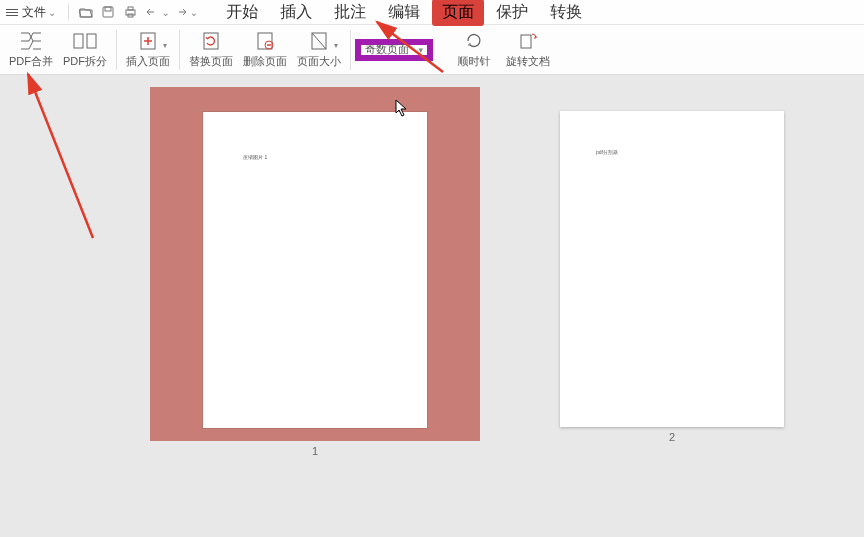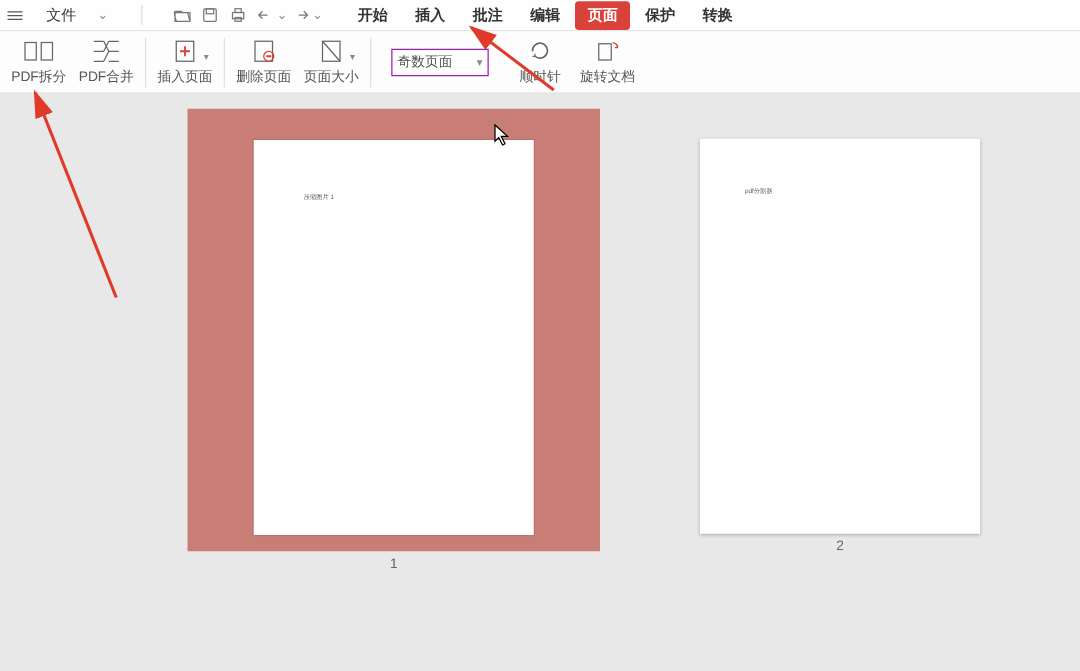--- a/index.html
+++ b/index.html
@@ -15,41 +15,40 @@
   
   .menubar {
     background: #fefefe;
     height: 25px;
     display: flex;
     align-items: center;
     padding: 0 4px;
     border-bottom: 1px solid #e5e5e5;
     font-size: 12px;
   }
-  .menu-left { display: flex; align-items: center; gap: 15px; }
+  .menu-left { display: flex; align-items: center; gap: 0; }
   .menu-burger { width: 16px; display:flex; flex-direction:column; gap:2px; padding: 0 2px;}
   .menu-burger span { height:1px; background:#555; }
   .file-label { color:#333; margin: 0 2px; }
   .chev { color:#888; font-size:10px; margin-right:6px;}
   .qat { display:flex; align-items:center; gap:8px; margin-left:4px; }
   .qat-icon { width:14px; height:14px; display:flex; align-items:center; justify-content:center; color:#666; }
   .vsep { width:1px; height:16px; background:#ddd; margin: 0 6px; }
 
   .tabs { display:flex; align-items:center; margin-left:12px; gap: 2px;}
   .tab {
     padding: 3px 10px;
     color: #333;
-    font-size: 12px;
+    font-size: 16px;
     border-radius: 3px;
     cursor: pointer;
-    font-weight: bold;
   }
   .tab.active {
     background: #d9423a;
-    color: #ffffff;
+    color: #000000;
   }
 
   
   .ribbon {
     background: #fdfdfd;
     height: 50px;
     display: flex;
     align-items: center;
     padding: 0 4px;
     border-bottom: 1px solid #ddd;
@@ -74,27 +73,27 @@
     margin-bottom: 2px;
     position:relative;
   }
   .tool-label { white-space: nowrap; }
   .rsep { width:1px; height:40px; background:#e0e0e0; margin: 0 4px; }
   .tool-chev { font-size:8px; color:#888; position:absolute; right:-6px; bottom:2px;}
 
   .dropdown {
     display:flex;
     align-items:center;
-    border:1px solid #a21caf;
+    border:6px solid #a21caf;
     background:#fff;
     height:22px;
     padding: 0 4px;
     font-size:11px;
     color:#555;
-    margin: 0 14px 0 12px;
+    margin: 0 14px 0 0;
     width: 78px;
     justify-content: space-between;
   }
 
   
   .workspace {
     position: relative;
     height: calc(537px - 75px);
     background: #e8e8e8;
     display:flex;
@@ -211,48 +210,58 @@
     <div class="tab active">页面</div>
     <div class="tab">保护</div>
     <div class="tab">转换</div>
   </div>
 </div>
 
 <div class="ribbon">
   <div class="tool">
     <div class="tool-icon">
       <svg width="24" height="20" viewBox="0 0 24 20">
+          <path d="M2 2 h8 M2 10 h8 M2 18 h8 M10 2 L14 10 L10 18 M22 2 h-8 M22 10 h-8 M22 18 h-8 M14 2 L10 10" fill="none" stroke="#666" stroke-width="1"></path>
+        </svg>
+    </div>
+    <span class="tool-label">PDF合并</span>
+  </div>
+  <div class="tool">
+    <div class="tool-icon">
+      <svg width="24" height="20" viewBox="0 0 24 20">
           <rect x="1" y="3" width="9" height="14" fill="none" stroke="#666"></rect>
           <rect x="14" y="3" width="9" height="14" fill="none" stroke="#666"></rect>
         </svg>
     </div>
     <span class="tool-label">PDF拆分</span>
   </div>
-  <div class="tool">
-    <div class="tool-icon">
-      <svg width="24" height="20" viewBox="0 0 24 20">
-          <path d="M2 2 h8 M2 10 h8 M2 18 h8 M10 2 L14 10 L10 18 M22 2 h-8 M22 10 h-8 M22 18 h-8 M14 2 L10 10" fill="none" stroke="#666" stroke-width="1"></path>
-        </svg>
-    </div>
-    <span class="tool-label">PDF合并</span>
-  </div>
   <span class="rsep"></span>
 
   <div class="tool">
     <div class="tool-icon">
       <svg width="20" height="20" viewBox="0 0 20 20">
           <rect x="3" y="2" width="14" height="16" fill="none" stroke="#666"></rect>
           <path d="M10 6 v8 M6 10 h8" stroke="#d9423a" stroke-width="1.5"></path>
         </svg>
       <span class="tool-chev">▾</span>
     </div>
     <span class="tool-label">插入页面</span>
   </div>
   <span class="rsep"></span>
 
+  <div class="tool">
+    <div class="tool-icon">
+      <svg width="20" height="20" viewBox="0 0 20 20">
+          <rect x="3" y="2" width="14" height="16" fill="none" stroke="#666"></rect>
+          <path d="M6 8 a4 4 0 1 1 0 4" fill="none" stroke="#d9423a" stroke-width="1.3"></path>
+          <path d="M5 6 l1 2 l2-1" fill="none" stroke="#d9423a"></path>
+        </svg>
+    </div>
+    <span class="tool-label">替换页面</span>
+  </div>
   <div class="tool">
     <div class="tool-icon">
       <svg width="20" height="20" viewBox="0 0 20 20">
           <rect x="3" y="2" width="14" height="16" fill="none" stroke="#666"></rect>
           <circle cx="14" cy="14" r="4" fill="none" stroke="#d9423a"></circle>
           <path d="M12 14 h4" stroke="#d9423a" stroke-width="1.5"></path>
         </svg>
     </div>
     <span class="tool-label">删除页面</span>
   </div>

